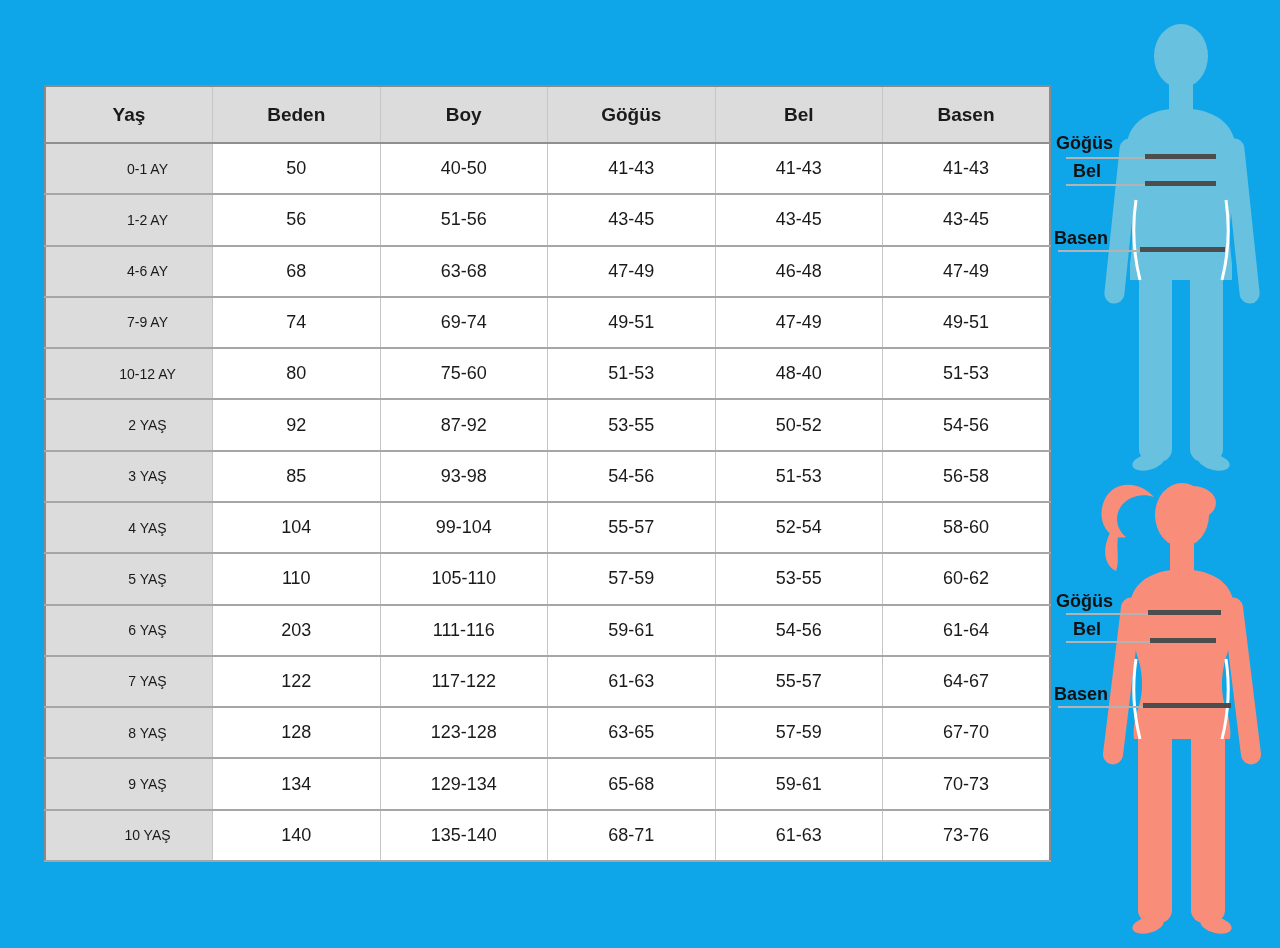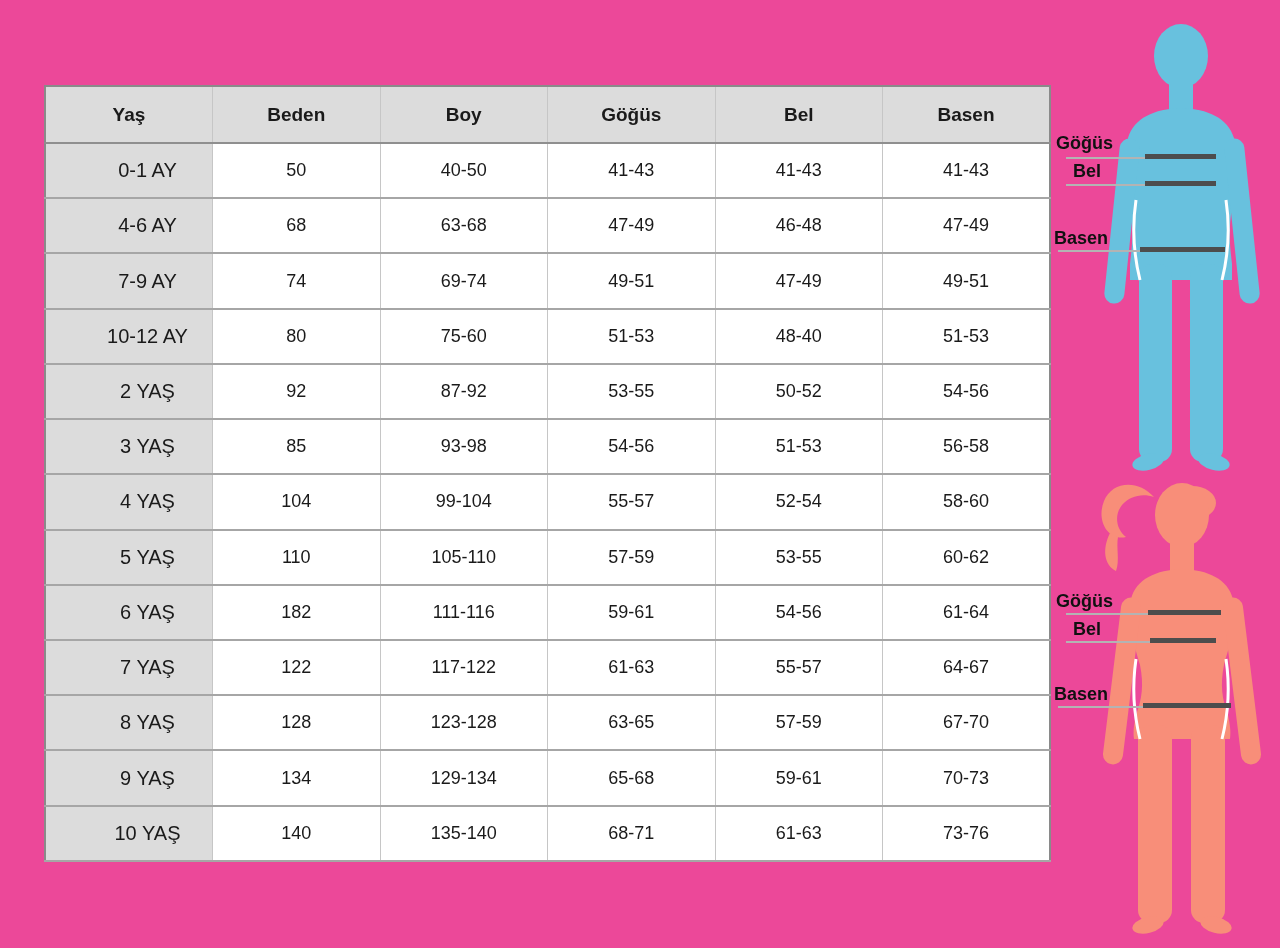--- a/index.html
+++ b/index.html
@@ -1,37 +1,37 @@
 <!DOCTYPE html>
 <html style="--header-bg: #dcdcdc; --rowlabel-bg: #dcdcdc; --cell-bg: #ffffff; --text: #1a1a1a; --line-dark: #4d4d4d; --line-light: #b3b3b3;"><head>
 <meta charset="utf-8">
 <style>
   * { margin:0; padding:0; box-sizing:border-box; }
   html,body { width:1280px; height:948px; background:#fff; font-family:"Liberation Sans", sans-serif; }
-  .page { position:relative; width:1280px; height:948px; background:#ec4899; overflow:hidden; }
+  .page { position:relative; width:1280px; height:948px; background:#0ea5e9; overflow:hidden; }
 
   
   .size-table-wrap { position:absolute; left:44px; top:85px; width:1007px; height:777px; }
   table.size-table {
     width:100%; height:100%;
     border-collapse:collapse;
     table-layout:fixed;
     border:2px solid #8a8a8a;
     color:var(--text, #1a1a1a);
   }
   table.size-table thead th {
     height:57px;
     background:var(--header-bg,#dcdcdc);
     font-size:19px; font-weight:bold;
     border-left:1px solid #c6c6c6; border-right:1px solid #c6c6c6;
     border-bottom:2px solid #8f8f8f;
   }
   table.size-table tbody th.rowlabel {
     background:var(--rowlabel-bg,#dcdcdc);
-    font-size:20px; font-weight:normal;padding-left:37px;
+    font-size:14px; font-weight:normal;padding-left:37px;
   }
   table.size-table tbody th, table.size-table tbody td {
     font-size:18px; text-align:center; vertical-align:middle;
     background:var(--cell-bg,#ffffff);
     border-left:1px solid #c6c6c6; border-right:1px solid #c6c6c6;
     border-top:2px solid #a6a6a6; border-bottom:2px solid #a6a6a6;
   }
 
   
   .fig { position:absolute; }
@@ -62,20 +62,28 @@
       <tbody id="body-rows">
           <tr>
             <th class="rowlabel">0-1 AY</th>
             <td>50</td>
             <td>40-50</td>
             <td>41-43</td>
             <td>41-43</td>
             <td>41-43</td>
           </tr>
           <tr>
+            <th class="rowlabel">1-2 AY</th>
+            <td>56</td>
+            <td>51-56</td>
+            <td>43-45</td>
+            <td>43-45</td>
+            <td>43-45</td>
+          </tr>
+          <tr>
             <th class="rowlabel">4-6 AY</th>
             <td>68</td>
             <td>63-68</td>
             <td>47-49</td>
             <td>46-48</td>
             <td>47-49</td>
           </tr>
           <tr>
             <th class="rowlabel">7-9 AY</th>
             <td>74</td>
@@ -119,21 +127,21 @@
           <tr>
             <th class="rowlabel">5 YAŞ</th>
             <td>110</td>
             <td>105-110</td>
             <td>57-59</td>
             <td>53-55</td>
             <td>60-62</td>
           </tr>
           <tr>
             <th class="rowlabel">6 YAŞ</th>
-            <td>182</td>
+            <td>203</td>
             <td>111-116</td>
             <td>59-61</td>
             <td>54-56</td>
             <td>61-64</td>
           </tr>
           <tr>
             <th class="rowlabel">7 YAŞ</th>
             <td>122</td>
             <td>117-122</td>
             <td>61-63</td>

